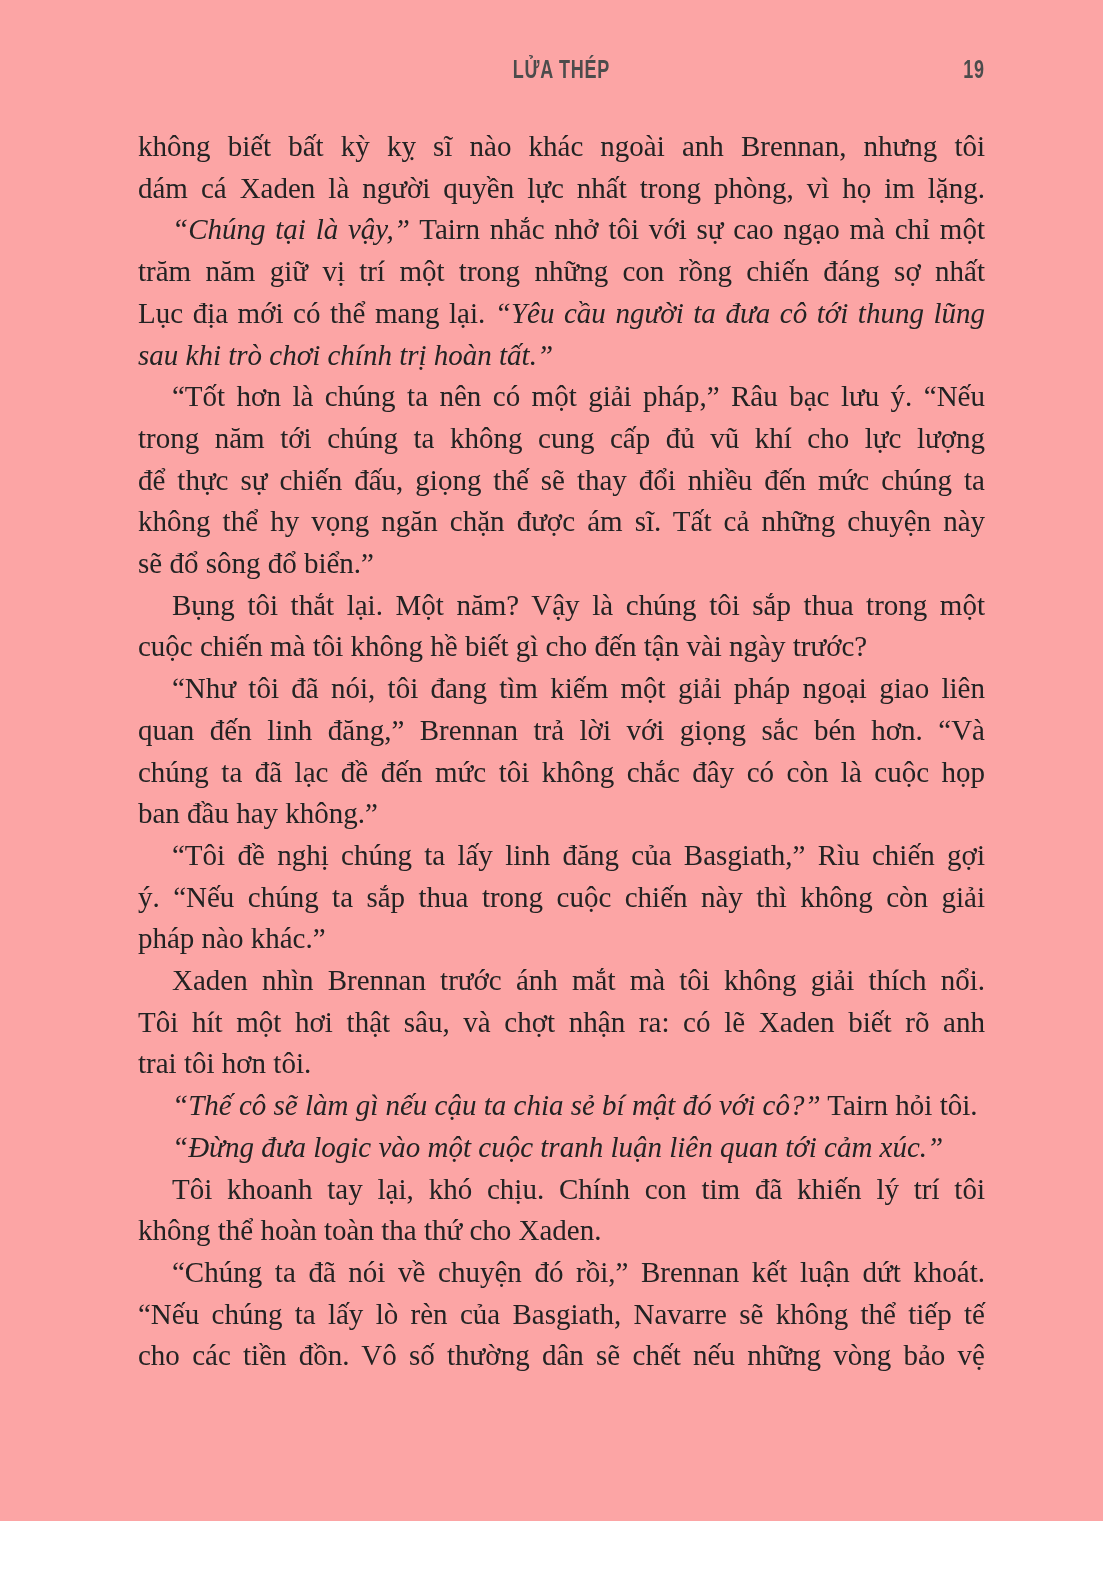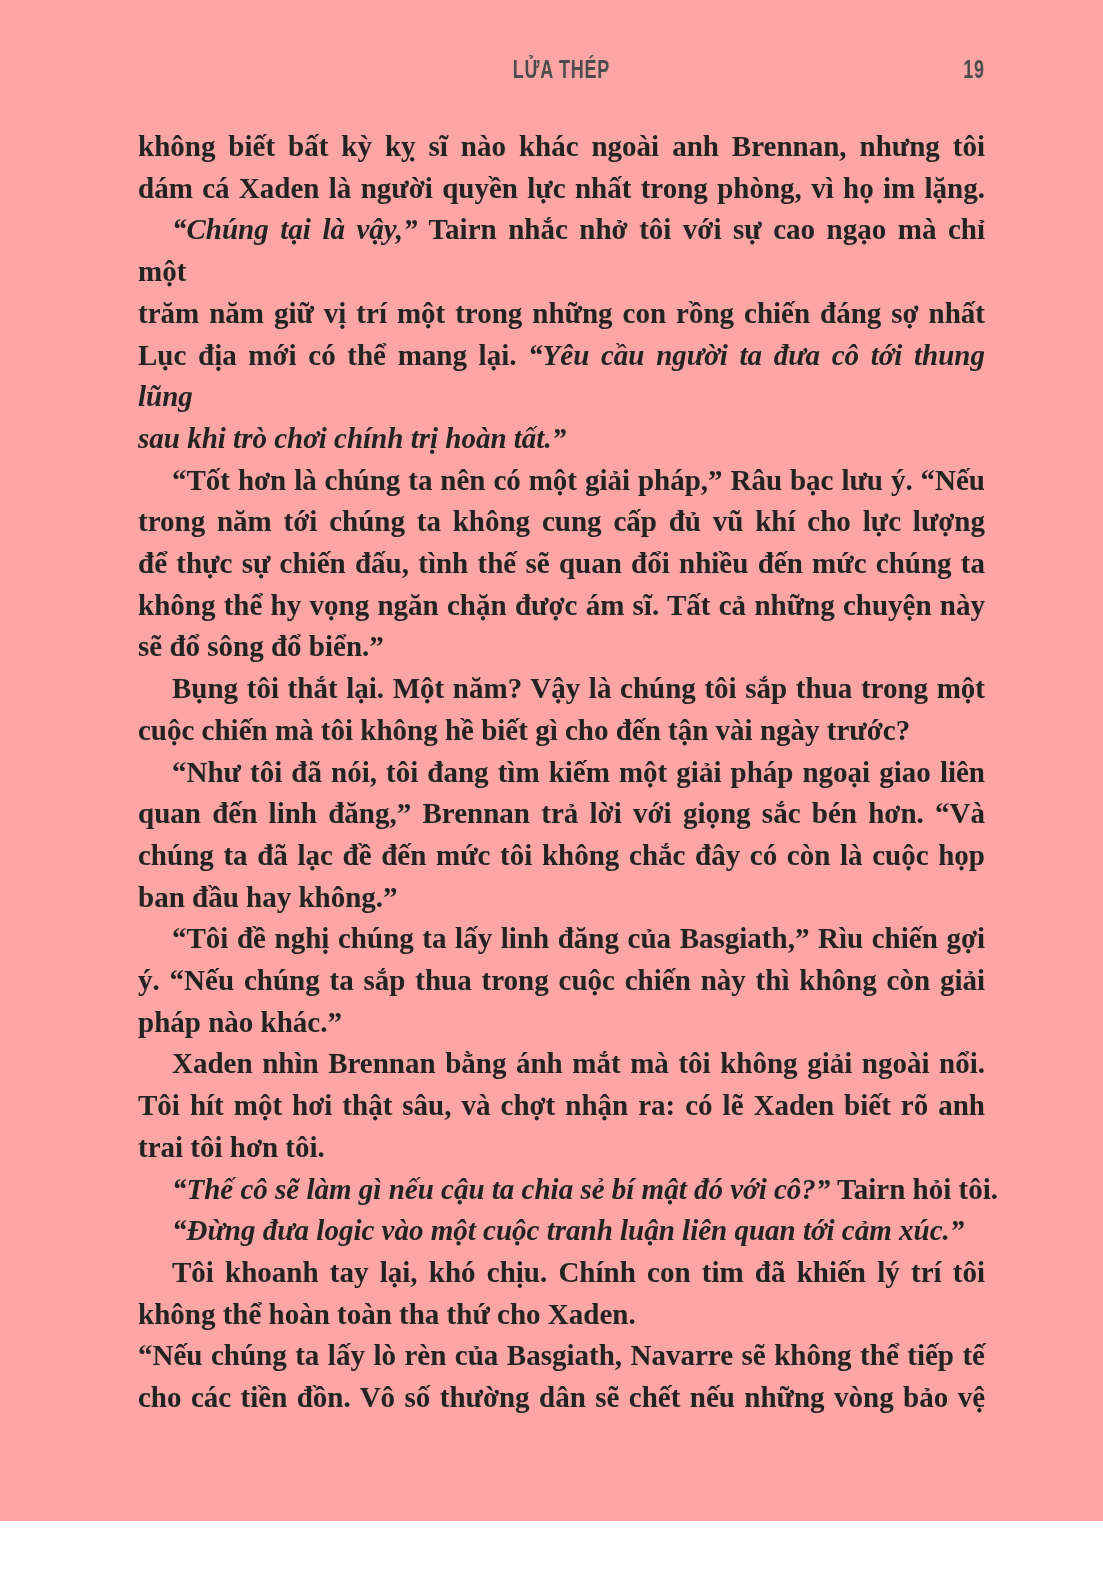--- a/index.html
+++ b/index.html
@@ -46,21 +46,20 @@
     width: 847px;
     color: #232323;
     font-size: 29px;
   }
   .para { margin: 0; padding: 0; }
   .line {
     line-height: 41.7px;
     text-align: justify;
     text-align-last: justify;
     text-justify: inter-word;
-    font-weight: bold;
   }
   .line.lastline {
     text-align: center;
     text-align-last: left;
     white-space: nowrap;
   }
   .line.first-indent { text-indent: 34px; }
   .it { font-style: italic; }
 </style>
 </head>
@@ -80,52 +79,53 @@
       </div>
       <div class="para">
         <div class="line first-indent"><span class="it">“Chúng tại là vậy,”</span><span> Tairn nhắc nhở tôi với sự cao ngạo mà chỉ một</span></div>
         <div class="line"><span>trăm năm giữ vị trí một trong những con rồng chiến đáng sợ nhất</span></div>
         <div class="line"><span>Lục địa mới có thể mang lại. </span><span class="it">“Yêu cầu người ta đưa cô tới thung lũng</span></div>
         <div class="line lastline"><span class="it">sau khi trò chơi chính trị hoàn tất.”</span></div>
       </div>
       <div class="para">
         <div class="line first-indent"><span>“Tốt hơn là chúng ta nên có một giải pháp,” Râu bạc lưu ý. “Nếu</span></div>
         <div class="line"><span>trong năm tới chúng ta không cung cấp đủ vũ khí cho lực lượng</span></div>
-        <div class="line"><span>để thực sự chiến đấu, tình thế sẽ quan đổi nhiều đến mức chúng ta</span></div>
+        <div class="line"><span>để thực sự chiến đấu, giọng thế sẽ thay đổi nhiều đến mức chúng ta</span></div>
         <div class="line"><span>không thể hy vọng ngăn chặn được ám sĩ. Tất cả những chuyện này</span></div>
         <div class="line lastline"><span>sẽ đổ sông đổ biển.”</span></div>
       </div>
       <div class="para">
         <div class="line first-indent"><span>Bụng tôi thắt lại. Một năm? Vậy là chúng tôi sắp thua trong một</span></div>
         <div class="line lastline"><span>cuộc chiến mà tôi không hề biết gì cho đến tận vài ngày trước?</span></div>
       </div>
       <div class="para">
         <div class="line first-indent"><span>“Như tôi đã nói, tôi đang tìm kiếm một giải pháp ngoại giao liên</span></div>
         <div class="line"><span>quan đến linh đăng,” Brennan trả lời với giọng sắc bén hơn. “Và</span></div>
         <div class="line"><span>chúng ta đã lạc đề đến mức tôi không chắc đây có còn là cuộc họp</span></div>
         <div class="line lastline"><span>ban đầu hay không.”</span></div>
       </div>
       <div class="para">
         <div class="line first-indent"><span>“Tôi đề nghị chúng ta lấy linh đăng của Basgiath,” Rìu chiến gợi</span></div>
         <div class="line"><span>ý. “Nếu chúng ta sắp thua trong cuộc chiến này thì không còn giải</span></div>
         <div class="line lastline"><span>pháp nào khác.”</span></div>
       </div>
       <div class="para">
-        <div class="line first-indent"><span>Xaden nhìn Brennan bằng ánh mắt mà tôi không giải ngoài nổi.</span></div>
+        <div class="line first-indent"><span>Xaden nhìn Brennan trước ánh mắt mà tôi không giải thích nổi.</span></div>
         <div class="line"><span>Tôi hít một hơi thật sâu, và chợt nhận ra: có lẽ Xaden biết rõ anh</span></div>
         <div class="line lastline"><span>trai tôi hơn tôi.</span></div>
       </div>
       <div class="para">
         <div class="line first-indent lastline"><span class="it">“Thế cô sẽ làm gì nếu cậu ta chia sẻ bí mật đó với cô?”</span><span> Tairn hỏi tôi.</span></div>
       </div>
       <div class="para">
         <div class="line first-indent lastline"><span class="it">“Đừng đưa logic vào một cuộc tranh luận liên quan tới cảm xúc.”</span></div>
       </div>
       <div class="para">
         <div class="line first-indent"><span>Tôi khoanh tay lại, khó chịu. Chính con tim đã khiến lý trí tôi</span></div>
         <div class="line lastline"><span>không thể hoàn toàn tha thứ cho Xaden.</span></div>
       </div>
       <div class="para">
+        <div class="line first-indent"><span>“Chúng ta đã nói về chuyện đó rồi,” Brennan kết luận dứt khoát.</span></div>
         <div class="line"><span>“Nếu chúng ta lấy lò rèn của Basgiath, Navarre sẽ không thể tiếp tế</span></div>
         <div class="line"><span>cho các tiền đồn. Vô số thường dân sẽ chết nếu những vòng bảo vệ</span></div>
       </div>
     </div>
 </div>
 
 </body></html>

